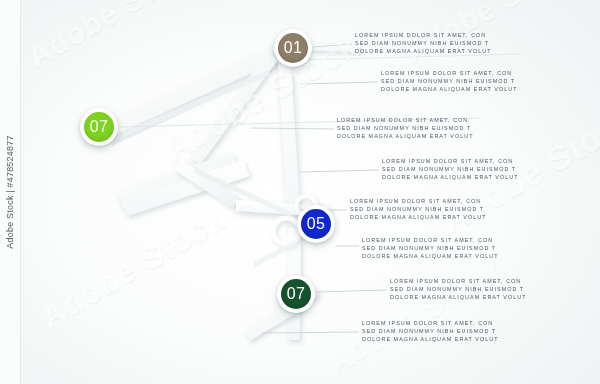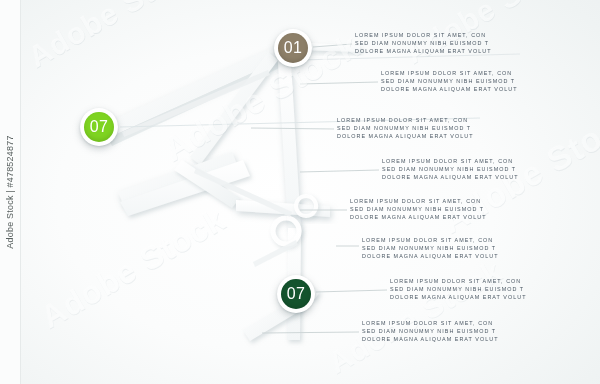--- a/index.html
+++ b/index.html
@@ -202,20 +202,23 @@
     <div>sed diam nonummy nibh euismod t</div>
     <div>dolore magna aliquam erat volut</div>
   </div>
 
   <div class="node" style="left:274px;top:29px;">
     <span class="disc" style="background: rgb(141, 127, 104);">01</span>
   </div>
   <div class="node" style="left:80px;top:108px;">
     <span class="disc" style="background: rgb(126, 211, 33);">07</span>
   </div>
+  <div class="node" style="left:297px;top:205px;">
+    <span class="disc" style="background: rgb(17, 40, 207);">05</span>
+  </div>
   <div class="node" style="left:277px;top:275px;">
     <span class="disc" style="background: #14532d;">07</span>
   </div>
 
   <div id="creditbar">
     <div id="credit">Adobe Stock | #478524877</div>
   </div>
 
 </div>
 

